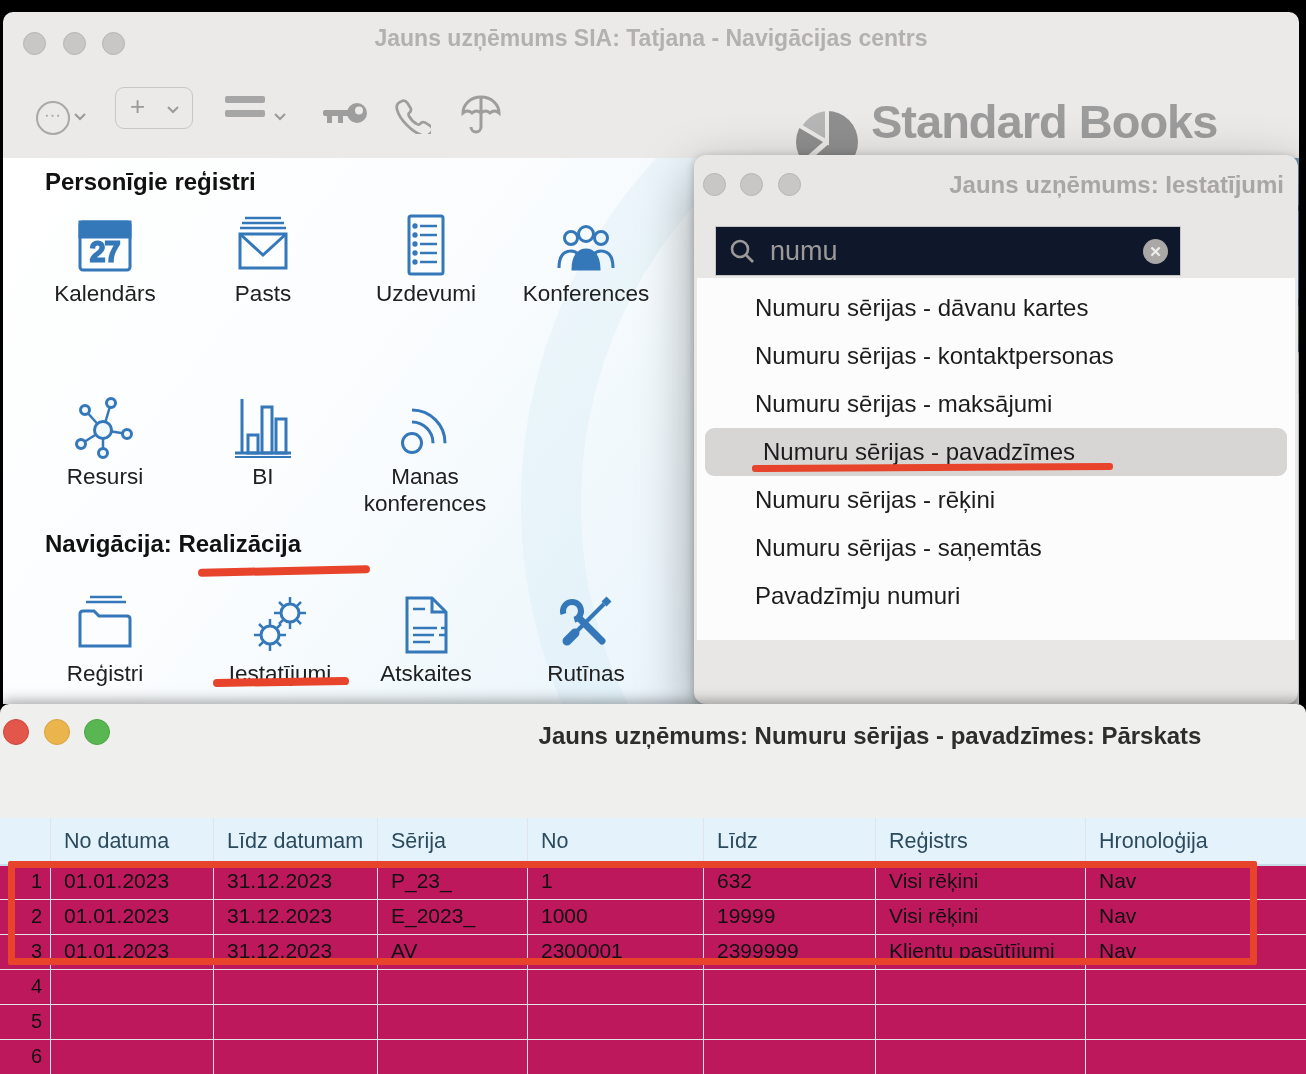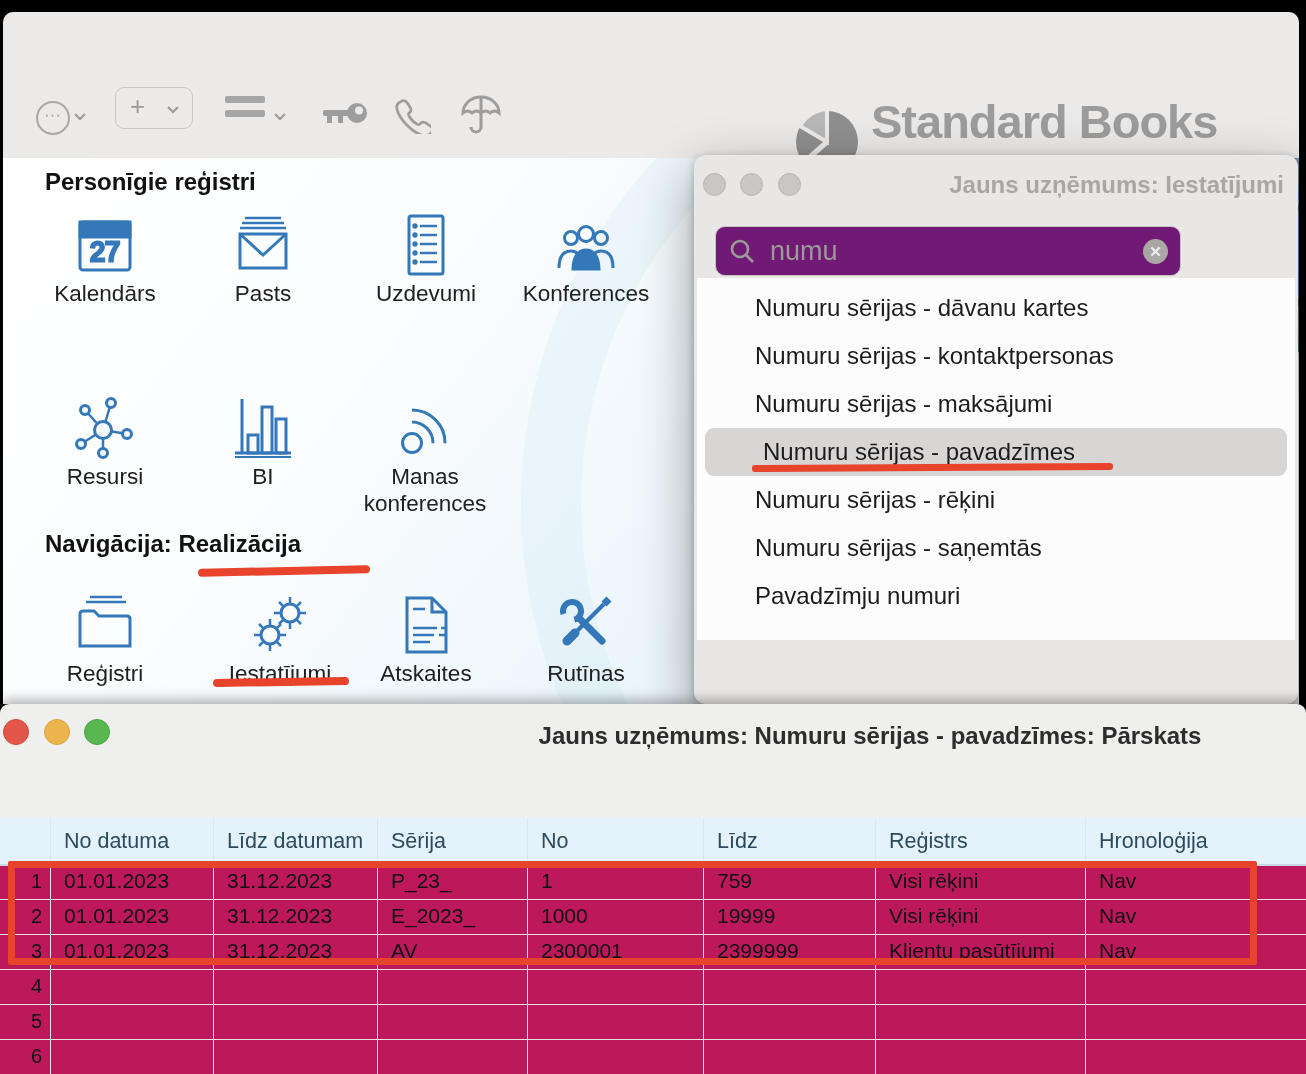--- a/index.html
+++ b/index.html
@@ -47,22 +47,22 @@
   .banner-card{position:absolute;left:2px;top:64px;width:37px;height:76px;background:#f6f4ef;}
   .banner-text{position:absolute;left:7px;top:18px;font-size:36px;font-weight:bold;color:#bf2e7c;}
   .graybar{position:absolute;left:0;top:194px;right:0;height:40px;background:#e9e7e5;
            border-top:2px solid #cfcdcb;border-bottom:1px solid #c6c4c2;}
   .whitepanel{position:absolute;left:0;top:235px;right:0;bottom:0;background:#fdfdfd;border-left:1px solid #dcdcdc;}
   .partial-text{position:absolute;left:6px;top:22px;font-size:24px;color:#ef4444;}
   
   .settings-window{position:absolute;left:694px;top:155px;width:604px;height:549px;background:#e9e7e5;
     border-radius:12px;box-shadow:0 20px 55px rgba(0,0,0,.38), 0 2px 8px rgba(0,0,0,.25);z-index:10;}
   .settings-title{position:absolute;right:14px;top:16px;font-size:24px;color:#a9a7a5;}
-  .search-box{position:absolute;left:21px;top:71px;width:464px;height:48px;background:#701a75;
-    border:1px solid #c7c5c3;border-radius:10px;}
+  .search-box{position:absolute;left:21px;top:71px;width:464px;height:48px;background:#0f172a;
+    border:1px solid #c7c5c3;border-radius:0;}
   .search-input{position:absolute;left:52px;top:6px;width:360px;height:34px;border:none;background:transparent;
     font-size:27px;color:#9c9a98;font-family:"Liberation Sans",sans-serif;outline:none;}
   .search-glass{position:absolute;left:13px;top:11px;}
   .clear-btn{position:absolute;right:12px;top:12px;width:25px;height:25px;border-radius:50%;background:#aaa8a6;
     color:#efefef;text-align:center;line-height:25px;font-size:15px;font-weight:bold;}
   .settings-list{position:absolute;left:3px;right:3px;top:123px;height:362px;background:#fcfcfc;}
   .settings-item{position:absolute;left:0;right:0;height:48px;line-height:48px;padding-left:58px;
     font-size:24px;color:#1c1c1e;}
   .settings-item.selected{left:8px;right:8px;background:#d8d6d4;border-radius:9px;}
   .sel-underline{position:absolute;left:58px;top:309px;width:361px;height:7px;background:#e8432b;
@@ -84,20 +84,26 @@
   .vline{position:absolute;top:0;bottom:0;width:1px;background:#dfe5e9;}
   .c1{left:64px}.c2{left:227px}.c3{left:391px}.c4{left:541px}.c5{left:717px}.c6{left:889px}.c7{left:1099px}
   .annotation-box{position:absolute;left:8px;top:157px;width:1235px;height:90px;border:7px solid #e8432b;
     border-radius:2px;z-index:5;}
   svg.blue *{stroke:#3478b9;}
 </style>
 </head>
 <body>
 
 <div class="nav-window">
+  <div class="nav-titlebar">
+    <div class="light inactive" style="left:20px;top:20px;"></div>
+    <div class="light inactive" style="left:60px;top:20px;"></div>
+    <div class="light inactive" style="left:99px;top:20px;"></div>
+    <div class="nav-title win-title">Jauns uzņēmums SIA: Tatjana - Navigācijas centrs</div>
+  </div>
 
   <div class="nav-toolbar">
     <div class="tb circ-ellipsis">⋯</div>
     <svg class="chev" style="left:70px;top:54px;" width="14" height="9">
         <polyline points="2,2 7,7 12,2" fill="none" stroke="#9a9a9a" stroke-width="2"></polyline>
       </svg>
     <div class="tb plus-btn">
       <span class="plus">+</span>
       <svg class="chev" style="right:12px;top:17px;" width="14" height="9">
           <polyline points="2,2 7,7 12,2" fill="none" stroke="#9a9a9a" stroke-width="2"></polyline>
@@ -359,21 +365,21 @@
     <div class="vline" style="left:703px;"></div>
       <div class="vline" style="left:875px;"></div>
     <div class="vline" style="left:1085px;"></div>
 
     <div class="trow" style="top:46px;">
       <div class="rownum">1</div>
       <div class="td c1">01.01.2023</div>
       <div class="td c2">31.12.2023</div>
       <div class="td c3">P_23_</div>
       <div class="td c4">1</div>
-      <div class="td c5">759</div>
+      <div class="td c5">632</div>
       <div class="td c6">Visi rēķini</div>
       <div class="td c7">Nav</div>
     </div>
     <div class="trow" style="top:81px;">
       <div class="rownum">2</div>
       <div class="td c1">01.01.2023</div>
       <div class="td c2">31.12.2023</div>
       <div class="td c3">E_2023_</div>
       <div class="td c4">1000</div>
       <div class="td c5">19999</div>

